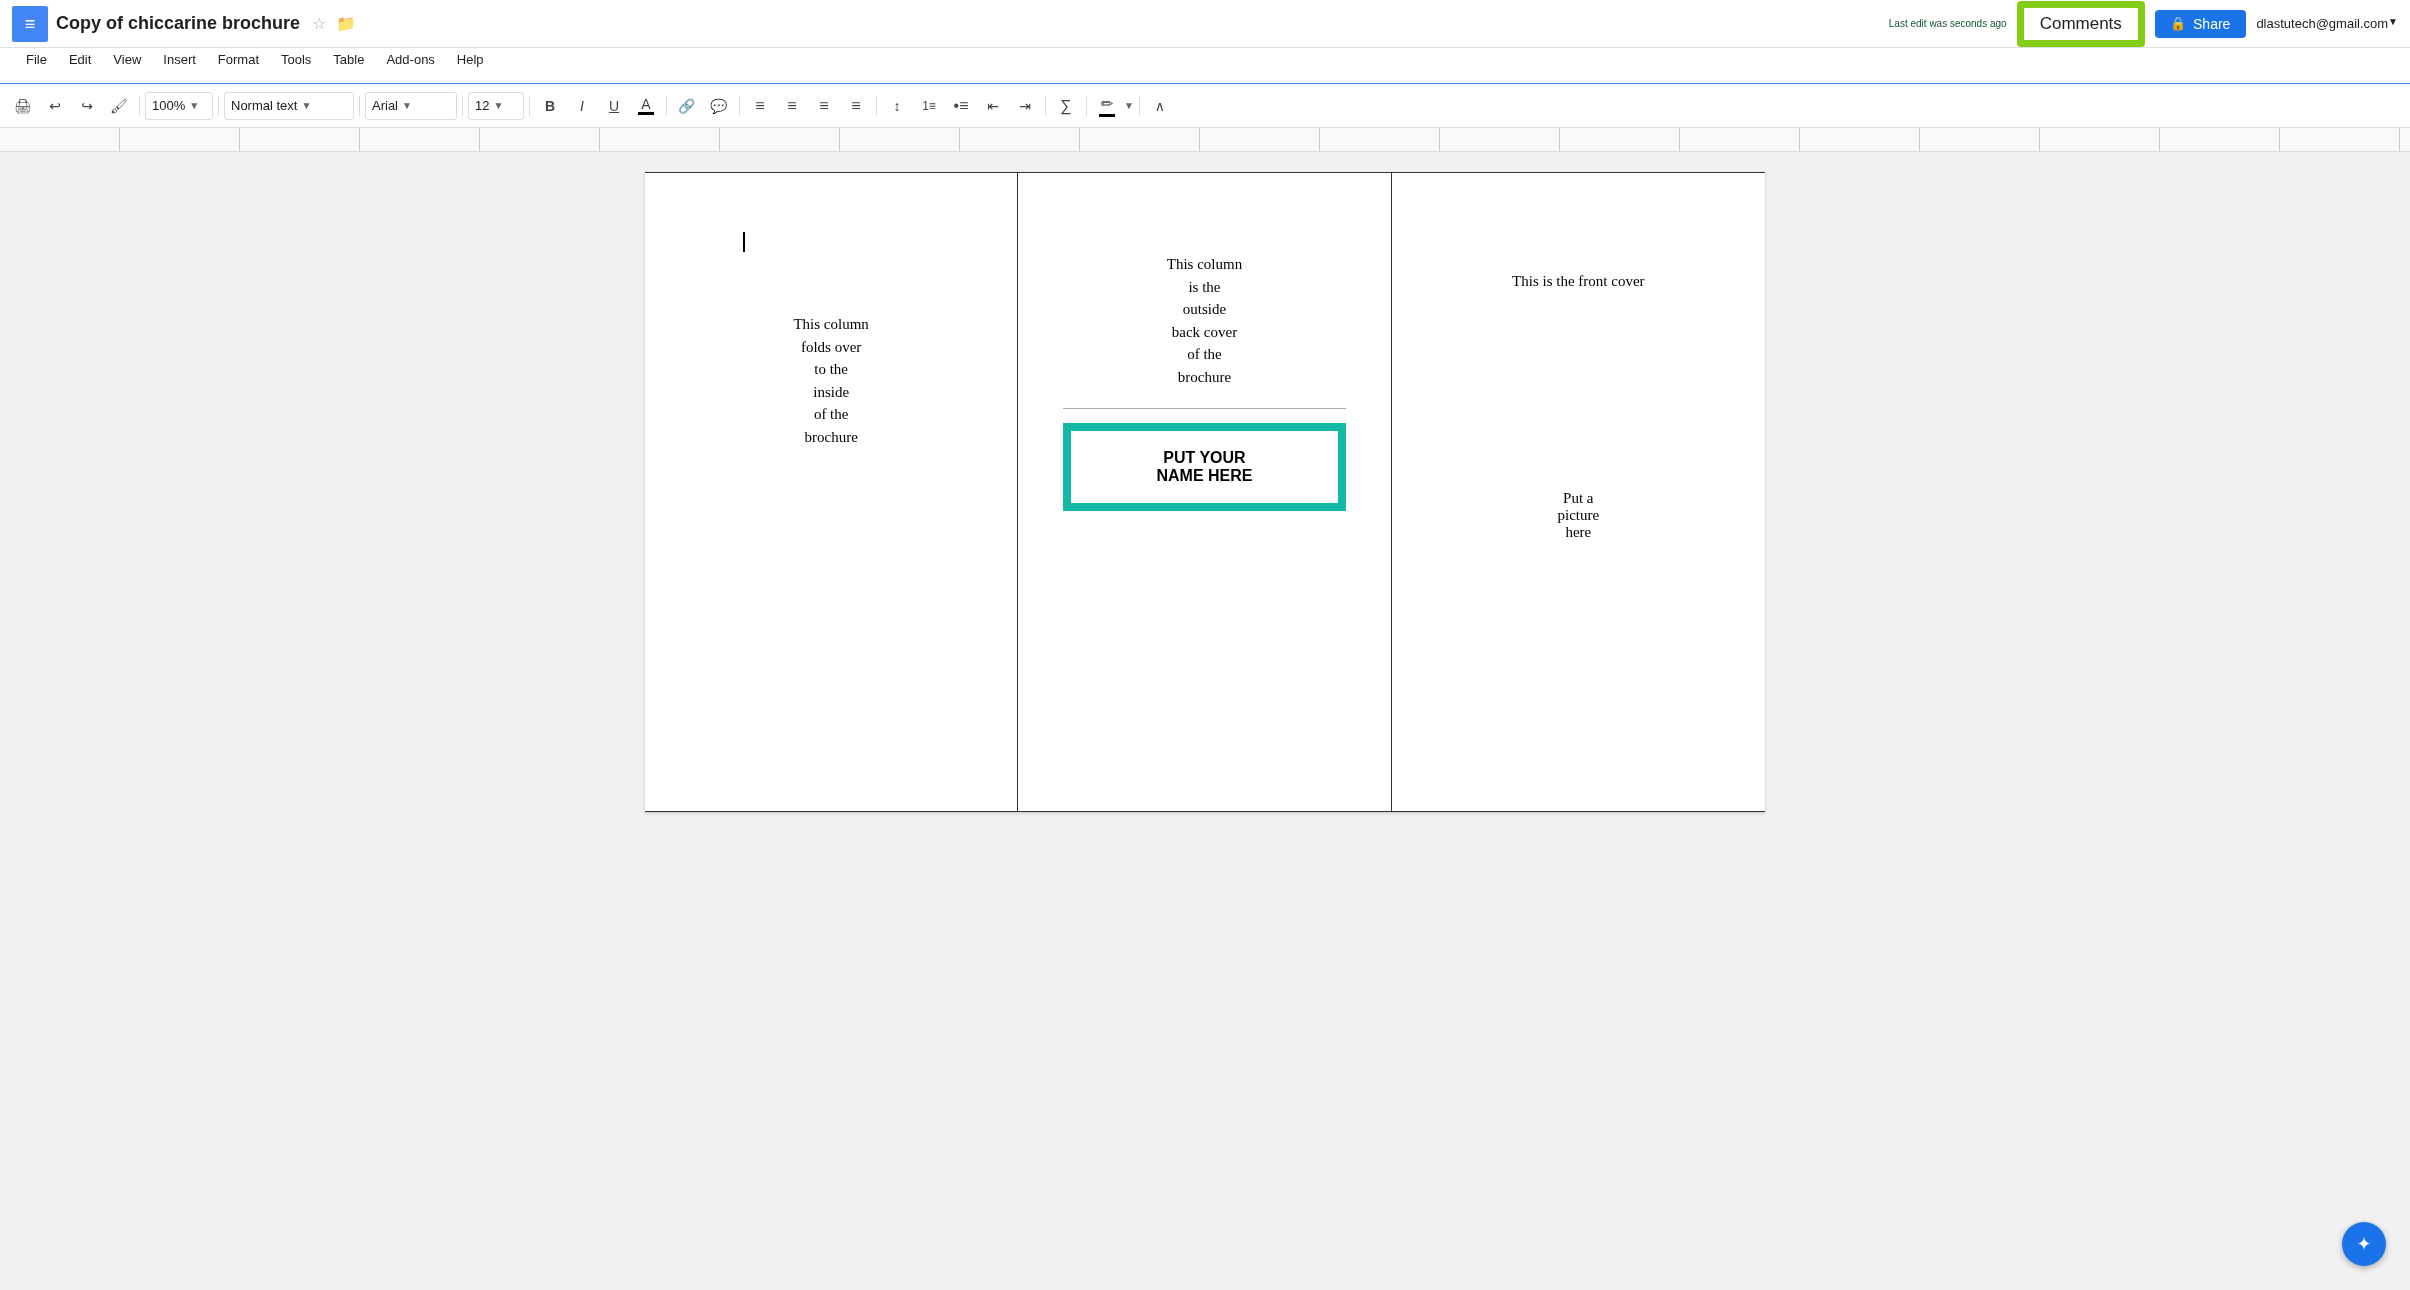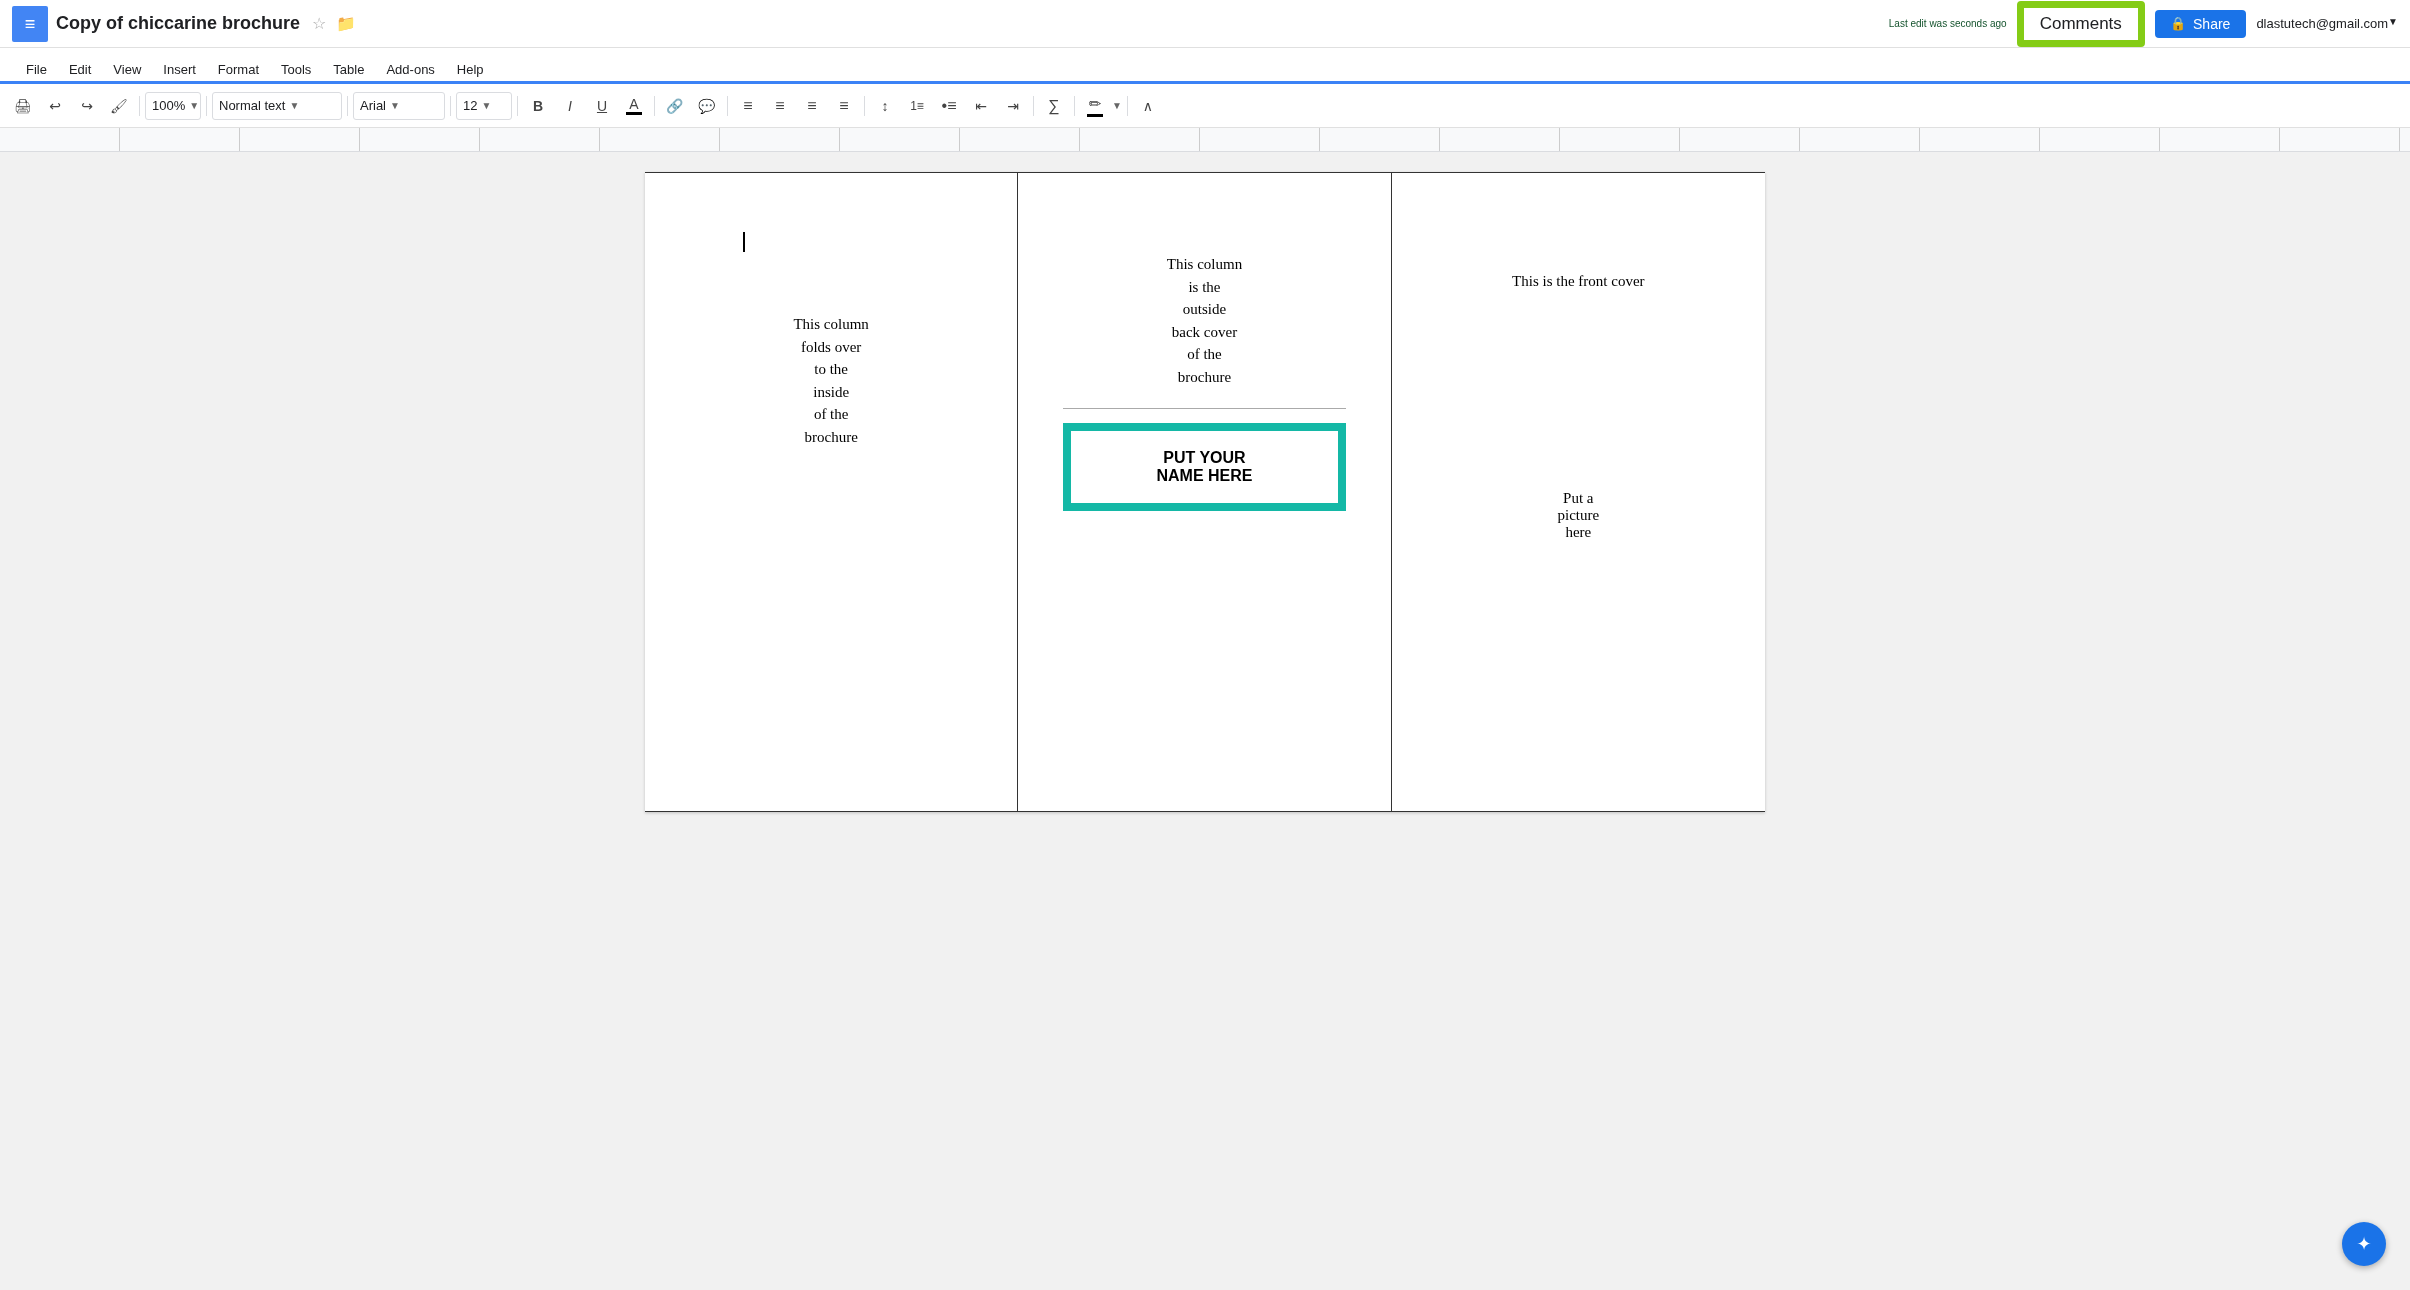--- a/index.html
+++ b/index.html
@@ -23,22 +23,22 @@
       background: #fff; font-size: 17px; color: #202124; cursor: pointer;
     }
     #share-btn {
       padding: 6px 16px; border-radius: 4px; background: #1a73e8;
       color: #fff; font-size: 14px; border: none; cursor: pointer; display: flex; align-items: center; gap: 6px;
     }
     #user-email { font-size: 13px; color: #202124; cursor: pointer; display: flex; align-items: flex-start; gap: 0; }
 
     
     #menu-bar {
-      display: flex; align-items: flex-end; background: #fff;
-      padding: 0 16px; height: 36px; border-bottom: 3px solid #3b82f6;
+      display: flex; align-items: flex-start; background: #fff;
+      padding: 0 16px; height: 36px; border-bottom: 1px solid #3b82f6;
       gap: 2px;
     }
     .menu-item {
       padding: 4px 10px; font-size: 13px; color: #202124; cursor: pointer;
       border-radius: 3px;
     }
 
     
     #toolbar {
       display: flex; align-items: center; background: #fff;
@@ -48,21 +48,21 @@
     .toolbar-btn {
       width: 30px; height: 30px; display: flex; align-items: center; justify-content: center;
       border: none; background: transparent; cursor: pointer; border-radius: 3px;
       font-size: 14px; color: #444;
     }
     .toolbar-divider { width: 1px; height: 20px; background: #dadce0; margin: 0 3px; }
     .toolbar-select {
       height: 28px; border: 1px solid #dadce0; border-radius: 3px; font-size: 13px;
       padding: 0 6px; background: #fff; color: #202124; cursor: pointer; display: flex; align-items: center; gap: 4px;
     }
-    #zoom-select { width: 56px; }
+    #zoom-select { width: 68px; }
     #style-select { width: 130px; }
     #font-select { width: 92px; }
     #size-select { width: 56px; }
     .select-arrow { font-size: 10px; color: #666; }
 
     
     #ruler {
       height: 24px; background: #f8f9fa; border-bottom: 1px solid #dadce0;
       position: relative; overflow: hidden;
     }

